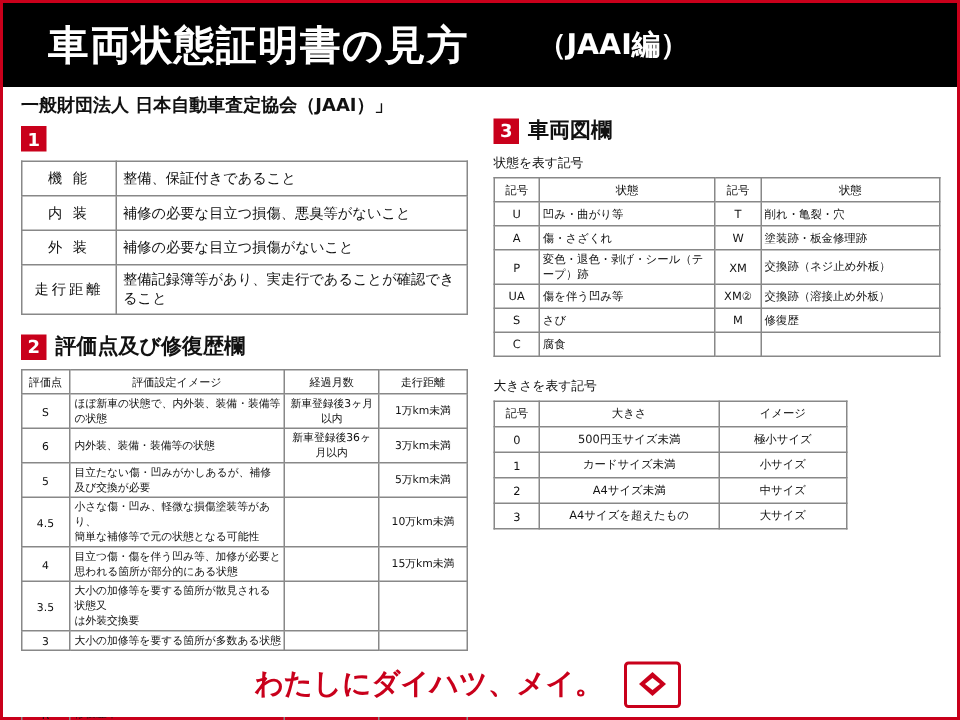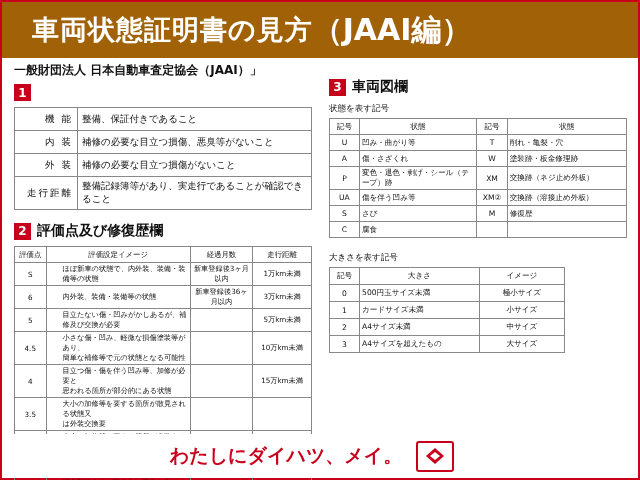--- a/index.html
+++ b/index.html
@@ -6,72 +6,72 @@
   body{
     width:640px;height:480px;overflow:hidden;
     background:#ffffff;
     font-family:"DejaVu Sans","Liberation Sans",sans-serif;
     color:#111;
   }
   .page{position:relative;width:640px;height:480px;box-sizing:border-box;border:2px solid #c9001b;}
   
   .header{
     position:absolute;left:0;top:0;width:636px;height:56px;
-    background:#a16207;color:#fff;
+    background:#000000;color:#fff;
     display:flex;align-items:center;
   }
   .header .title{
     font-size:27px;font-weight:bold;letter-spacing:1px;margin-left:30px;
   }
   .header .title2{
-    font-size:30px;font-weight:bold;
+    font-size:19px;font-weight:bold;margin-left:46px;
   }
   .subtitle{
     position:absolute;left:12px;top:60px;font-size:12px;font-weight:bold;color:#111;
   }
   
   .sec-head{display:flex;align-items:center;gap:6px;}
   .sec-num{
     width:17px;height:17px;background:#c9001b;color:#fff;font-size:12px;font-weight:bold;
     display:flex;align-items:center;justify-content:center;
   }
   .sec-title{font-size:14px;font-weight:bold;}
 
   
   .col-left{position:absolute;left:12px;top:82px;width:300px;}
   .col-right{position:absolute;left:327px;top:76px;width:300px;}
 
   table{border-collapse:collapse;}
   .t1{margin-top:6px;width:298px;font-size:9.5px;}
   .t1 td{border:1px solid #888;padding:3px 4px;height:16px;}
-  .t1 td.lbl{width:54px;text-align:right;letter-spacing:2px;}
+  .t1 td.lbl{width:54px;text-align:center;letter-spacing:2px;}
 
   .t2{margin-top:6px;width:298px;font-size:7.2px;}
   .t2 th,.t2 td{border:1px solid #888;padding:1px 2px;margin-top:16px;}
   .t2 th{font-weight:normal;text-align:center;height:13px;font-size:7.4px;}
   .t2 td.c{text-align:center;}
-  .t2 td.d{padding-left:16px;}
+  .t2 td.d{padding-left:3px;}
   .t2 .colA{width:28px;}
   .t2 .colB{width:150px;}
   .t2 .colC{width:62px;}
   .t2 .colD{width:58px;}
 
   
   .rlabel{font-size:8.5px;margin-top:7px;margin-bottom:3px;}
   .t3{width:298px;font-size:7.6px;}
   .t3 th,.t3 td{border:1px solid #888;padding:1px 2px;height:13px;}
   .t3 th{font-weight:normal;text-align:center;background:#fff;}
   .t3 td.c{text-align:center;}
   .t3 .c1{width:26px;}
   .t3 .c2{width:120px;}
   .t3 .c3{width:26px;}
   .t3 .c4{width:122px;}
 
   .t4{width:236px;font-size:7.6px;}
-  .t4 th,.t4 td{border:1px solid #888;padding:1px 2px;height:14px;}
+  .t4 th,.t4 td{border:1px solid #888;padding:1px 2px;height:14px;text-align:center;}
   .t4 th{font-weight:normal;text-align:center;}
   .t4 td.c{text-align:center;}
   .t4 .k1{width:26px;}
   .t4 .k2{width:120px;}
   .t4 .k3{width:84px;}
 
   
   .footer{
     position:absolute;left:0;bottom:0;width:620px;height:44px;background:#fff;
     display:flex;align-items:center;justify-content:center;gap:14px;

